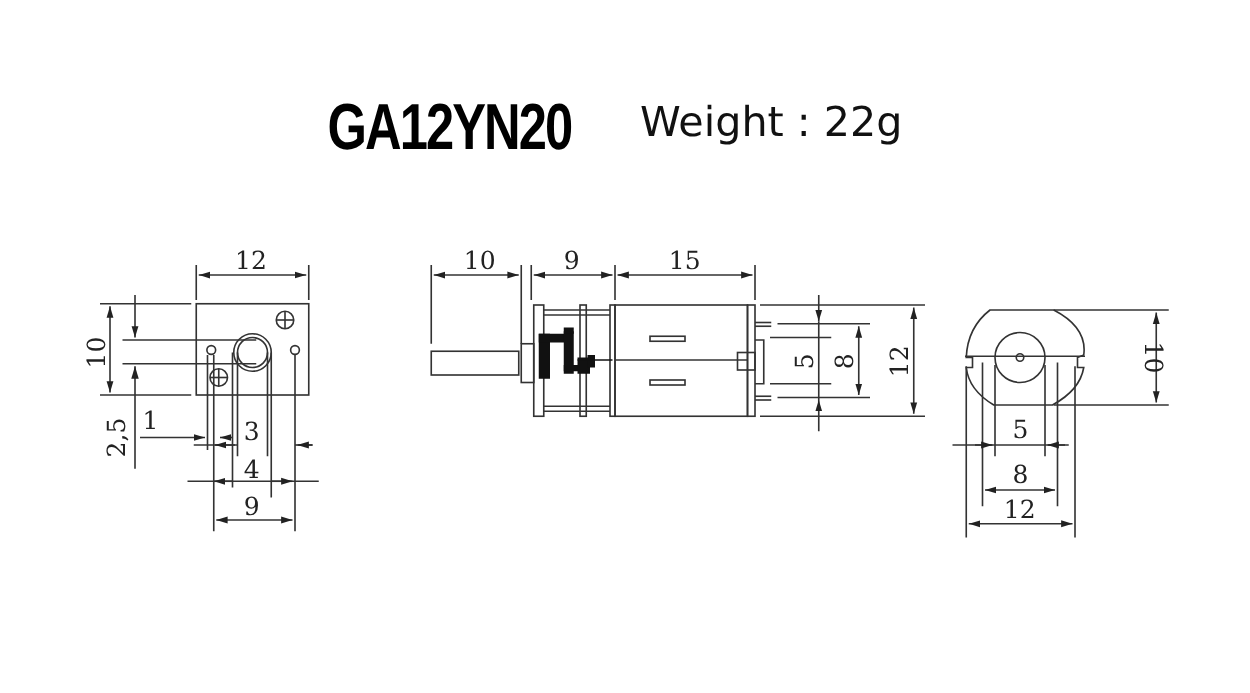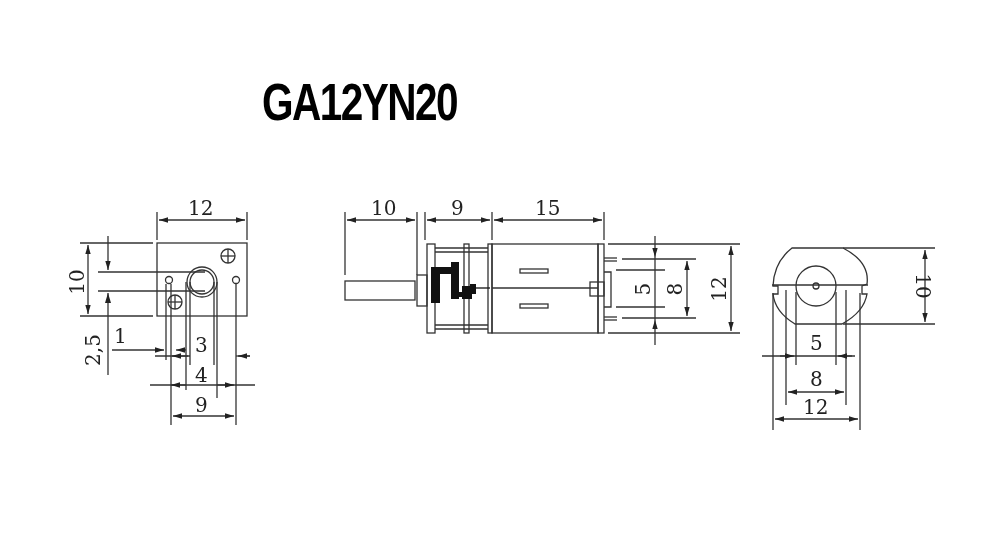--- a/index.html
+++ b/index.html
@@ -8,20 +8,21 @@
     .model { position: absolute; left: 262px; top: 6px; font-family: "Liberation Sans", sans-serif; font-weight: bold; font-size: 52px; letter-spacing: -2px; color: #000; transform: scaleX(0.78); transform-origin: left center; line-height: 60px; }
     .weight { position: absolute; left: 512px; top: 10px; font-family: "DejaVu Sans", sans-serif; font-size: 33px; color: #111; line-height: 44px; }
     svg.drawing { position: absolute; left: 0; top: 0; width: 1000px; height: 554px; }
     svg text { font-family: "DejaVu Serif", serif; fill: #222; }
   </style>
 </head>
 <body>
 
 <div class="title-row">
   <div class="model">GA12YN20</div>
+  <div class="weight">Weight : 22g</div>
 </div>
 
 <svg class="drawing" viewBox="0 0 1000 554" xmlns="http://www.w3.org/2000/svg">
   <defs>
     <marker id="arr" viewBox="0 0 10 10" refX="10" refY="5" markerWidth="7" markerHeight="7" orient="auto-start-reverse">
       <path d="M0,2 L10,5 L0,8 z" fill="#222"></path>
     </marker>
   </defs>
 
   <g stroke="#333" stroke-width="1.3" fill="none">

